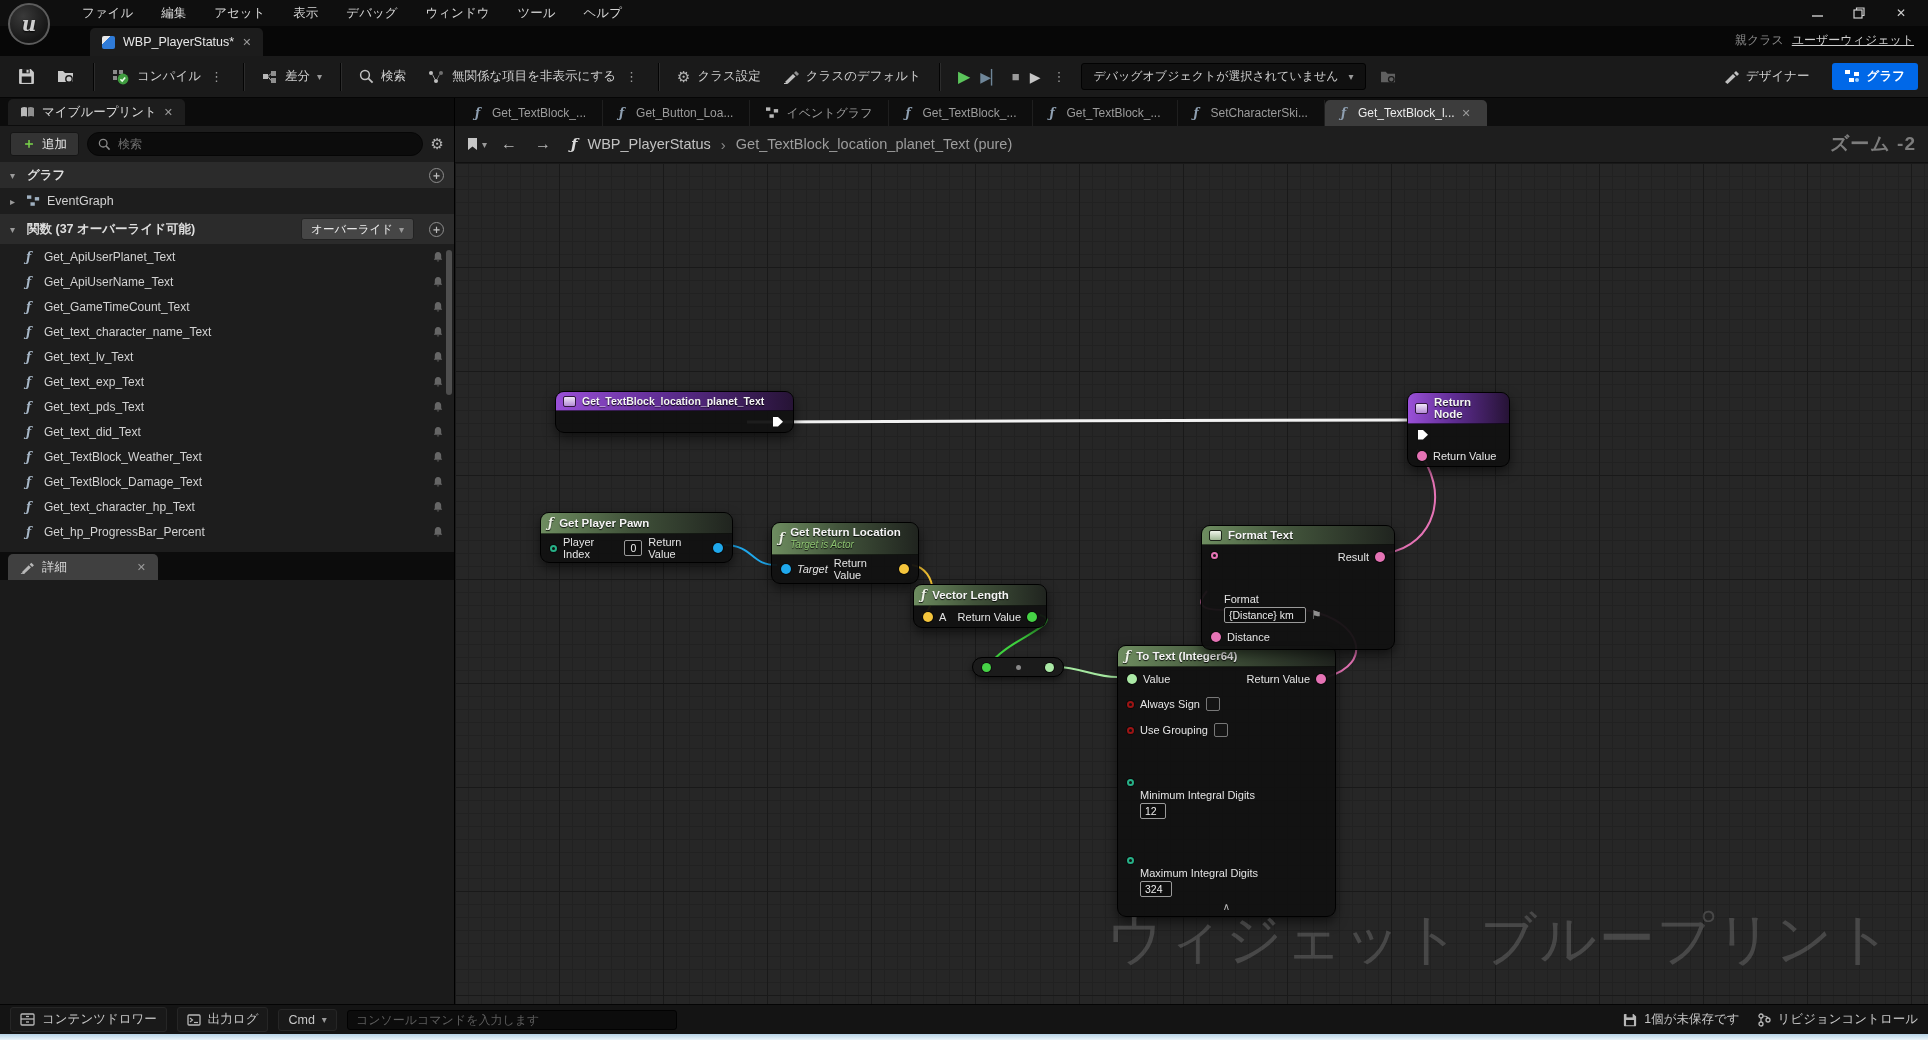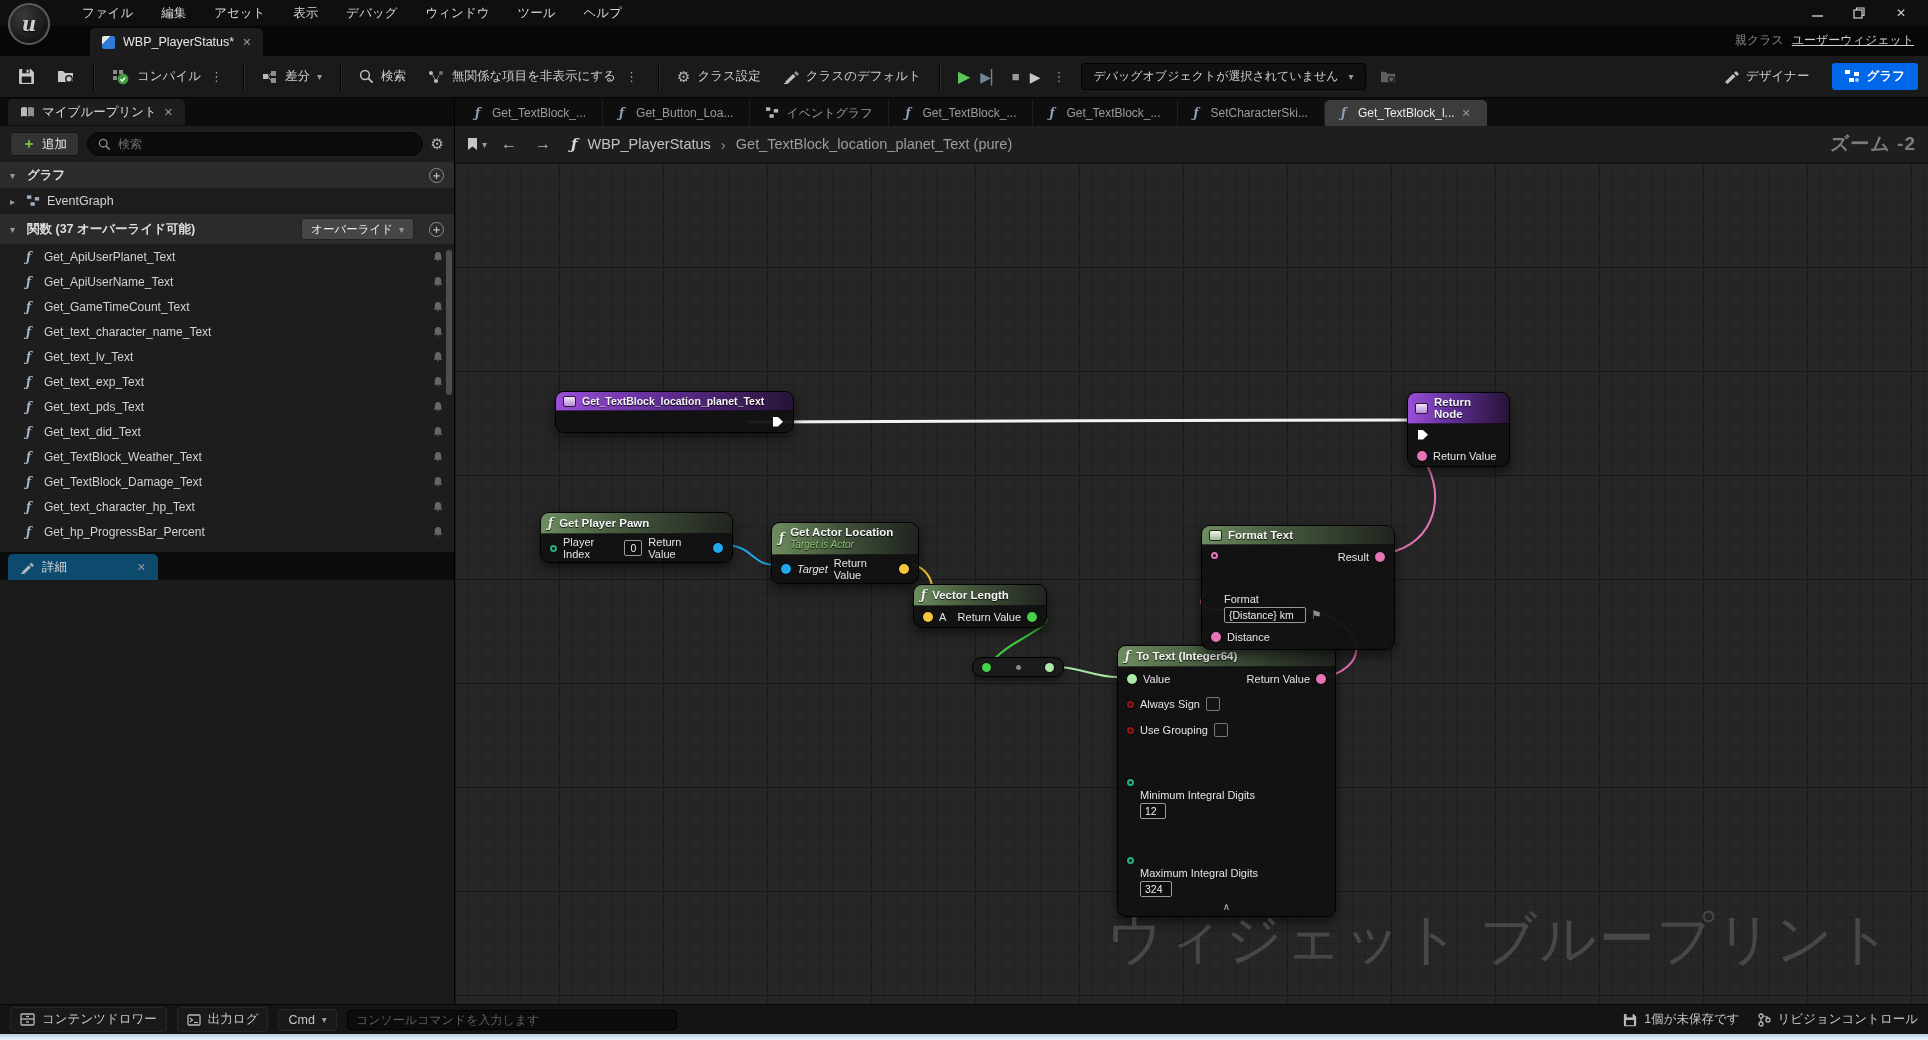--- a/index.html
+++ b/index.html
@@ -68,21 +68,21 @@
   .tree-row{height:26px;display:flex;align-items:center;gap:7px;padding:0 10px;color:#d2d2d2;font-size:12.5px;flex:none;}
   .fn-section-hdr{height:30px;}
   .btn-override{margin-left:auto;height:22px;background:#464646;border:1px solid #222;border-radius:3px;display:flex;
     align-items:center;gap:6px;padding:0 9px;color:#ececec;font-size:11.5px;font-weight:400;}
   .fn-list{position:relative;flex:none;}
   .fn-row{height:25px;display:flex;align-items:center;gap:8px;padding:0 10px 0 26px;color:#d2d2d2;font-size:12px;}
   .fnglyph{font-family:"DejaVu Serif",serif;font-style:italic;font-weight:700;color:#a6b6c6;font-size:12px;width:10px;flex:none;}
   .bell{margin-left:auto;flex:none;opacity:.75;}
   .v-scroll{position:absolute;right:2px;top:6px;width:6px;height:145px;background:#4e4e4e;border-radius:3px;}
   .details-tab-row{height:28px;background:#0c0c0c;display:flex;align-items:flex-end;flex:none;margin-top:8px;}
-  .details-tab{height:26px;background:#0c4a6e;border-radius:5px 5px 0 0;margin-left:8px;display:flex;align-items:center;
+  .details-tab{height:26px;background:#404040;border-radius:5px 5px 0 0;margin-left:8px;display:flex;align-items:center;
     gap:8px;padding:0 12px;color:#dadada;font-size:12.5px;width:150px;}
   .details-tab .tab-close{margin-left:auto;}
   .details-body{flex:1;background:#1b1b1b;}
 
   
   .graph-panel{flex:1;display:flex;flex-direction:column;min-width:0;}
   .doc-tabs{height:28px;background:#0e0e0e;display:flex;align-items:flex-end;flex:none;padding-left:4px;}
   .doc-tab{height:26px;display:flex;align-items:center;gap:7px;padding:0 16px;color:#9c9c9c;font-size:12px;
     border-right:1px solid #1f1f1f;white-space:nowrap;}
   .doc-tab .fnglyph{color:#8fa0b2;}
@@ -578,21 +578,21 @@
               <span class="lbl">Return Value</span>
               <span class="p blue"></span>
             </span>
           </div>
         </div>
 
         <div class="node" style="left:316px;top:359px;width:148px;">
           <div class="nh green">
             <span class="fic">ƒ</span>
             <span class="nh-col">
-              <span>Get Actor Location</span>
+              <span>Get Return Location</span>
               <span class="sub">Target is Actor</span>
             </span>
           </div>
           <div class="nrow split" style="min-height:25px;">
             <span style="display:flex;align-items:center;gap:6px;font-style:italic;">
               <span class="p blue"></span>
               <span class="lbl">Target</span>
             </span>
             <span style="display:flex;align-items:center;gap:6px;">
               <span class="lbl">Return Value</span>

